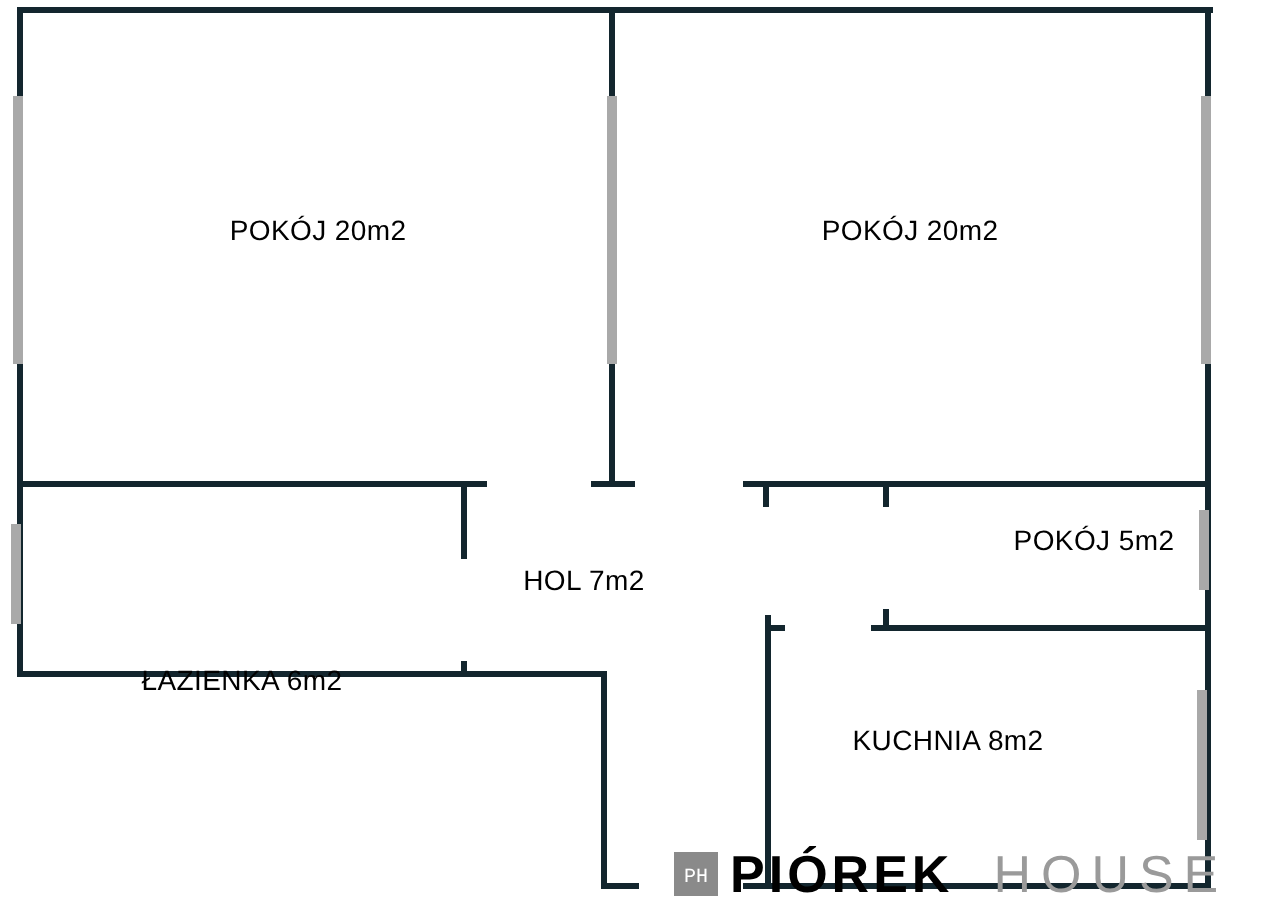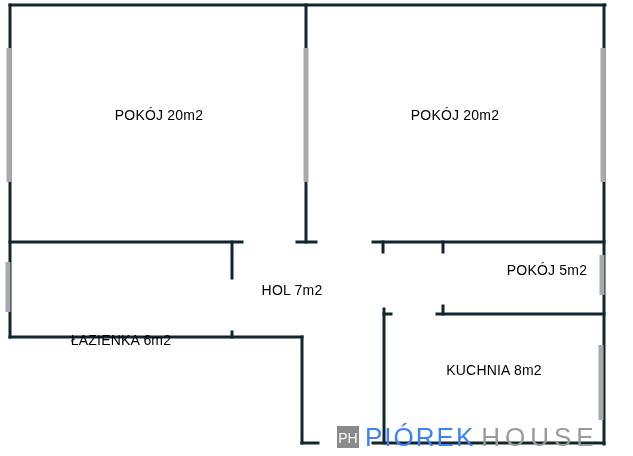--- a/index.html
+++ b/index.html
@@ -1,23 +1,23 @@
 <!DOCTYPE html>
 <html><head>
   <meta charset="utf-8">
   <style>
     html, body { margin: 0; padding: 0; background: #ffffff; }
     body { width: 633px; height: 456px; position: relative; overflow: hidden; font-family: "Liberation Sans", sans-serif; }
     #plan { position: absolute; left: 0; top: 0; width: 633px; height: 456px; }
     .room-label { position: absolute; color: #000000; font-size: 14px; white-space: nowrap; transform: translate(-50%, -50%); letter-spacing: 0.2px; }
     .logo { position: absolute; left: 337px; top: 424px; height: 26px; display: flex; align-items: center; gap: 6px; color: #8a8a8a; }
     .logo-mark { width: 22px; height: 22px; background: #8a8a8a; position: relative; display: flex; align-items: flex-end; justify-content: center; }
-    .logo-mark span { color: #fff; font-size: 14px; line-height: 1; margin-bottom: 3px; font-family: Liberation Sans, sans-serif; }
-    .logo-text-bold { font-weight: normal; font-size: 26px; letter-spacing: 2px; color: #3b82f6; }
-    .logo-text-light { font-size: 26px; letter-spacing: 5px; color: #9a9a9a; margin-left: 0; }
+    .logo-mark span { color: #fff; font-size: 10px; line-height: 1; margin-bottom: 3px; font-family: Liberation Mono, monospace; }
+    .logo-text-bold { font-weight: bold; font-size: 26px; letter-spacing: 2px; color: #000000; }
+    .logo-text-light { font-size: 26px; letter-spacing: 5px; color: #9a9a9a; margin-left: 14px; }
   </style>
 </head>
 <body>
 
 <svg id="plan" viewBox="0 0 633 456" xmlns="http://www.w3.org/2000/svg">
   <g stroke="#13262e" stroke-width="3" fill="none" stroke-linecap="square">
 
     <line x1="10" y1="5" x2="605" y2="5"></line>
 
     <line x1="10" y1="5" x2="10" y2="337"></line>
@@ -56,21 +56,21 @@
     <line x1="602" y1="255" x2="602" y2="295"></line>
     <line x1="601" y1="345" x2="601" y2="420"></line>
   </g>
 </svg>
 
 <div class="room-label" style="left:159px; top:115px;">POKÓJ 20m2</div>
 <div class="room-label" style="left:455px; top:115px;">POKÓJ 20m2</div>
 <div class="room-label" style="left:121px; top:294px;margin-top:46px;">ŁAZIENKA 6m2</div>
 <div class="room-label" style="left:292px; top:290px;">HOL 7m2</div>
 <div class="room-label" style="left:547px; top:270px;">POKÓJ 5m2</div>
-<div class="room-label" style="left:494px; top:370px;">KUCHNIA 8m2</div>
+<div class="room-label" style="left:474px; top:370px;">KUCHNIA 8m2</div>
 
 <div class="logo">
   <div class="logo-mark">
       <span>PH</span>
     </div>
   <span class="logo-text-bold">PIÓREK</span>
   <span class="logo-text-light">HOUSE</span>
 </div>
 
 </body></html>

